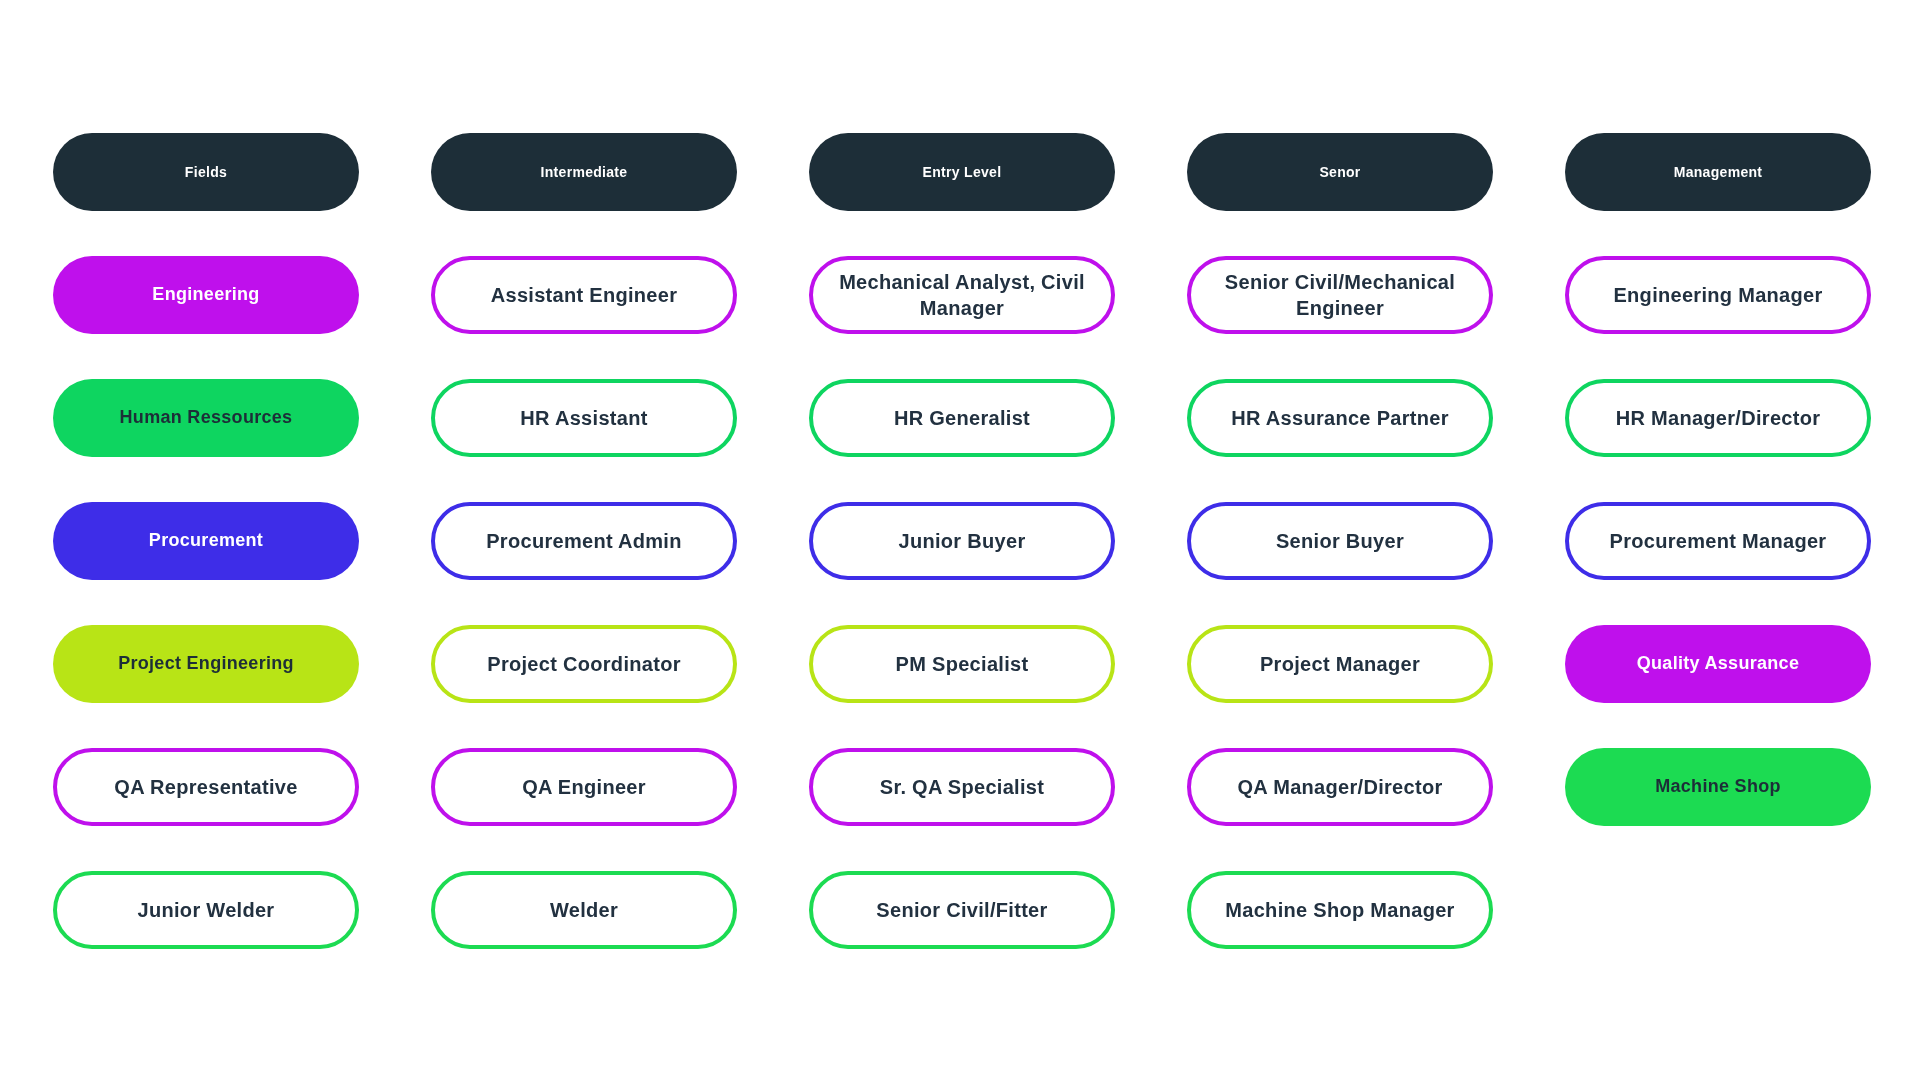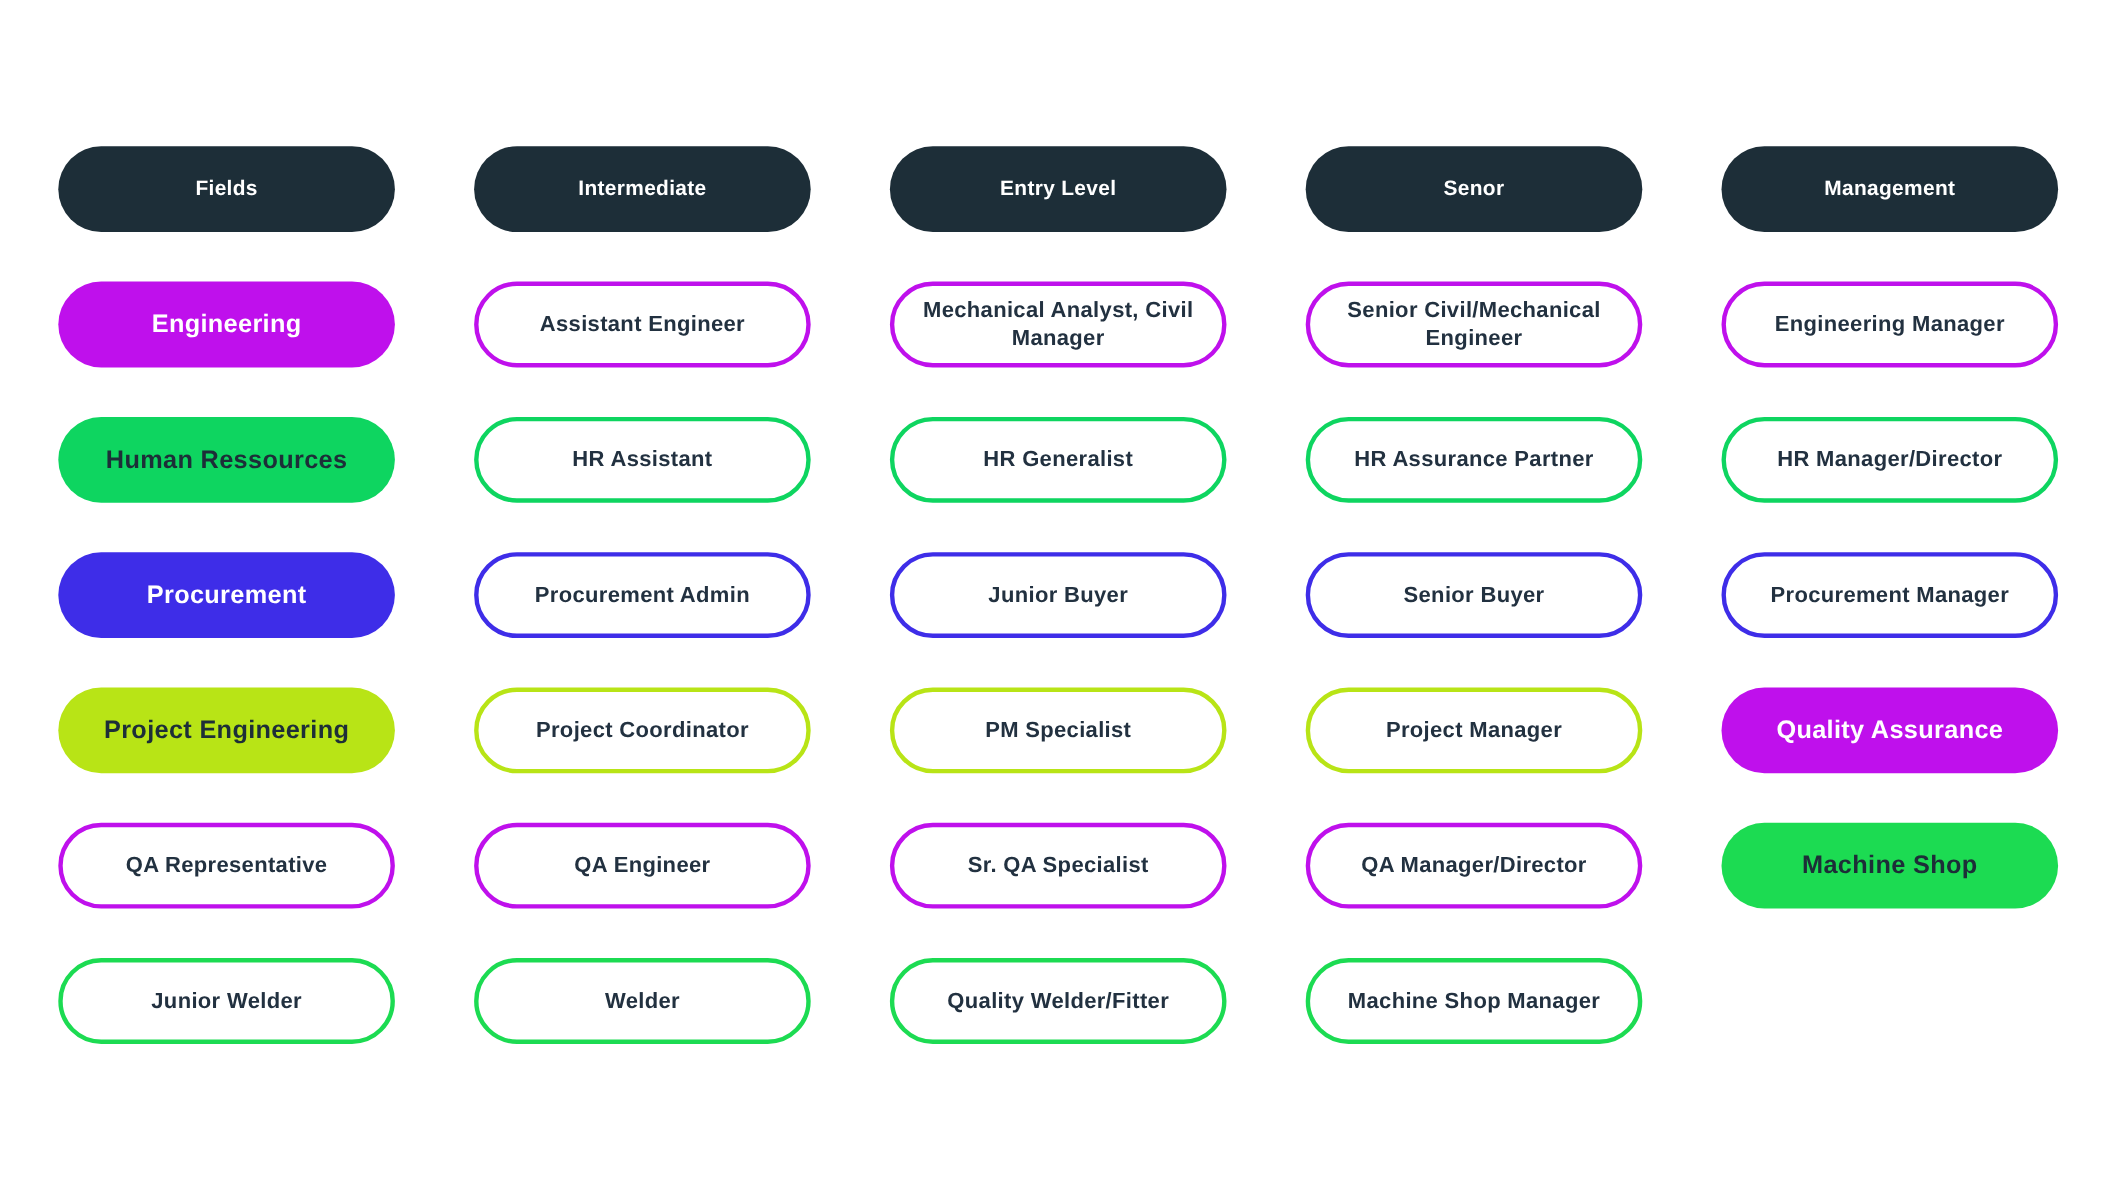--- a/index.html
+++ b/index.html
@@ -32,26 +32,26 @@
     font-weight: 700;
     font-size: 20px;
     letter-spacing: 0.3px;
     line-height: 1.3;
     padding: 0 14px;
     color: #223140;
   }
   .pill.header {
     background: var(--accent, #1d2e38);
     color: var(--htext, #ffffff);
-    font-size: 19px;
+    font-size: 14px;
   }
   .pill.field {
     background: var(--accent, #cccccc);
     color: var(--ftext, #ffffff);
-    font-size: 23px;
+    font-size: 18px;
   }
   .pill.role {
     background: #ffffff;
     border: 4px solid var(--accent, #cccccc);
   }
 </style>
 </head>
 <body>
 
 <div class="grid">
@@ -87,16 +87,16 @@
 
   <div class="pill field" style="--accent: #bf10ec; --ftext: #ffffff;">Quality Assurance</div>
   <div class="pill role" style="--accent: #bf10ec;">QA Representative</div>
   <div class="pill role" style="--accent: #bf10ec;">QA Engineer</div>
   <div class="pill role" style="--accent: #bf10ec;">Sr. QA Specialist</div>
   <div class="pill role" style="--accent: #bf10ec;">QA Manager/Director</div>
 
   <div class="pill field" style="--accent: #1cdb52; --ftext: #1d2e38;">Machine Shop</div>
   <div class="pill role" style="--accent: #1cdb52;">Junior Welder</div>
   <div class="pill role" style="--accent: #1cdb52;">Welder</div>
-  <div class="pill role" style="--accent: #1cdb52;">Quality Welder/Fitter</div>
+  <div class="pill role" style="--accent: #1cdb52;">Senior Civil/Fitter</div>
   <div class="pill role" style="--accent: #1cdb52;">Machine Shop Manager</div>
 
 </div>
 
 </body></html>

